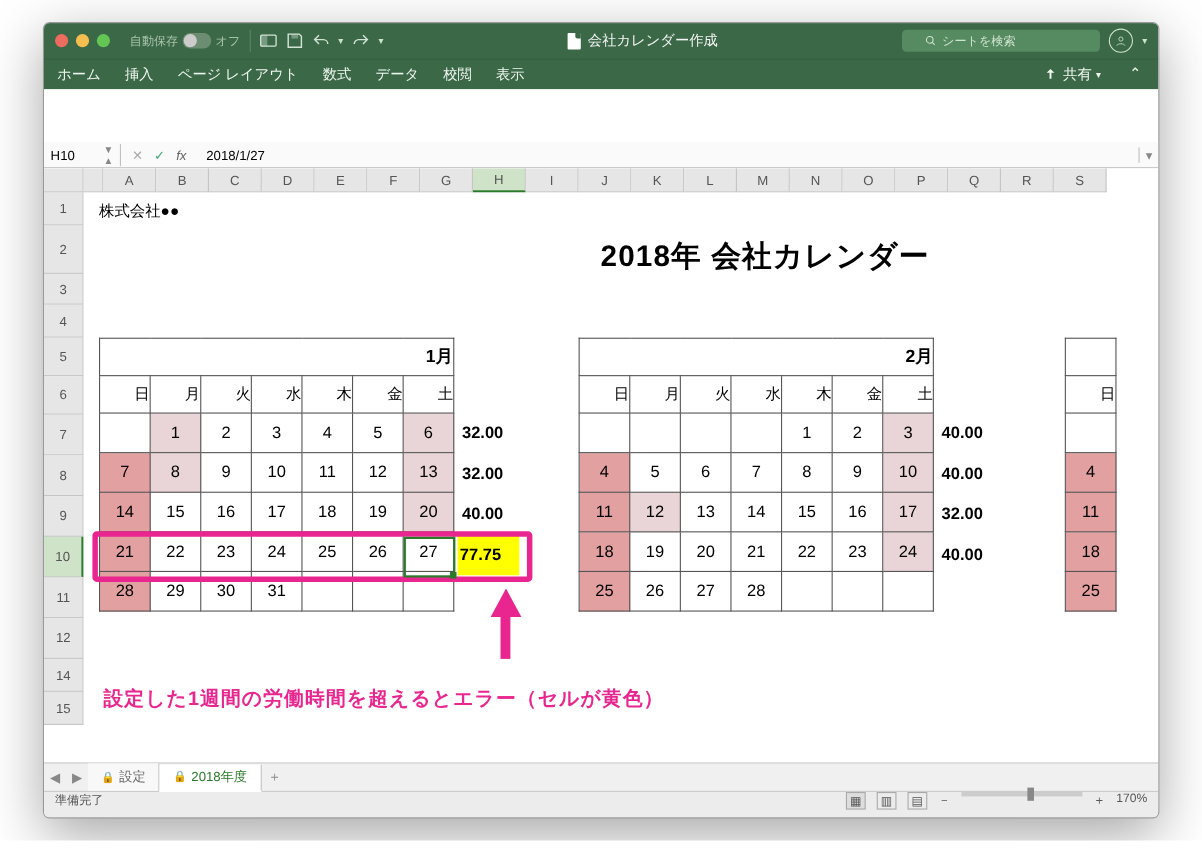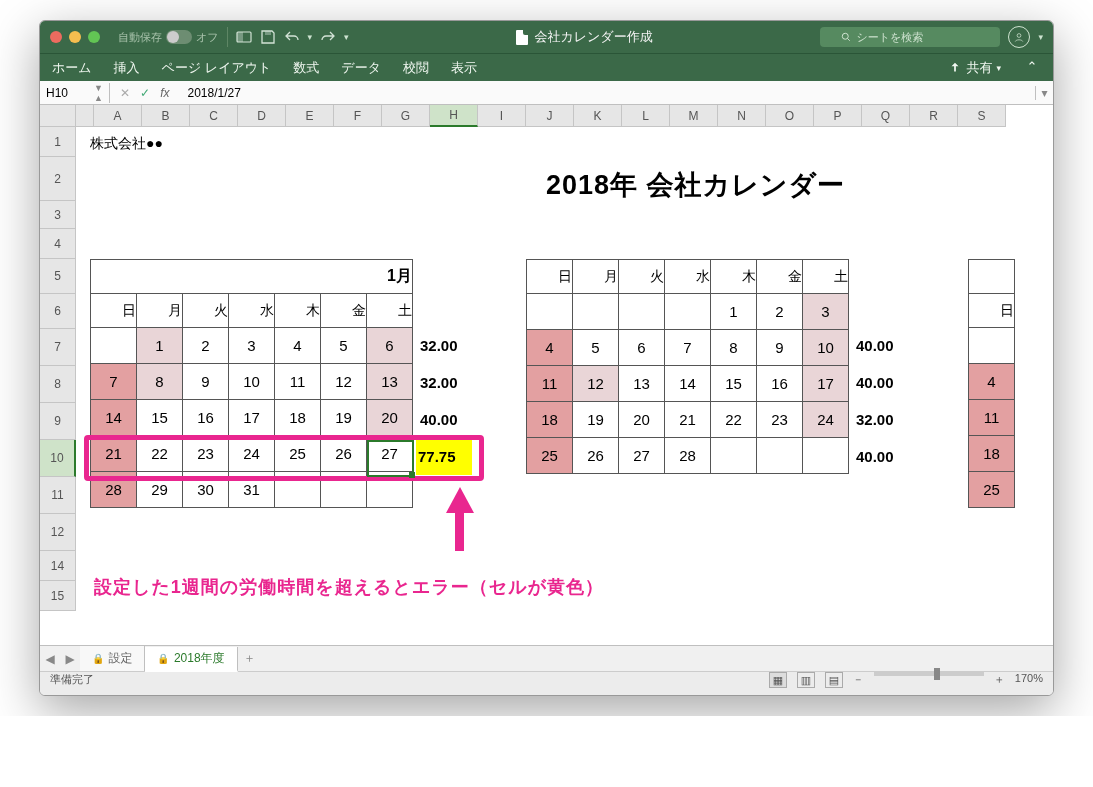--- a/index.html
+++ b/index.html
@@ -35,21 +35,21 @@
 .search{display:flex;align-items:center;gap:4px;background:#568a60;border-radius:4px;width:180px;height:20px;padding:0 20px;color:#cfe3d0;font-size:11px;}
 .search svg{width:12px;height:12px;fill:#cfe3d0;}
 .user-circle{width:22px;height:22px;border:1.5px solid #cfe3d0;border-radius:50%;display:flex;align-items:center;justify-content:center;}
 .user-circle svg{width:12px;height:12px;fill:#cfe3d0;}
 .ribbon{background:var(--green-dark);border-top:1px solid #2a5537;display:flex;align-items:center;height:28px;padding:0 12px;gap:22px;color:#f0f7f0;font-size:13px;}
 .ribbon .tab{cursor:default;}
 .ribbon .spacer{flex:1;}
 .ribbon .share{display:flex;align-items:center;gap:4px;}
 .ribbon .share svg{width:14px;height:14px;fill:#f0f7f0;}
 .chev{width:18px;text-align:center;border-bottom:2px solid transparent;}
-.formula-bar{display:flex;align-items:center;height:24px;border-bottom:1px solid var(--gray-border);font-size:12px;background:#fafafa;}
+.formula-bar{display:flex;align-items:center;height:24px;border-bottom:1px solid var(--gray-border);font-size:12px;background:#fafafa;margin-top:48px;}
 .name-box{width:70px;border-right:1px solid var(--gray-border);padding:0 6px;display:flex;align-items:center;justify-content:space-between;}
 .name-box .dd{font-size:9px;color:#888;}
 .fx-icons{display:flex;align-items:center;gap:10px;padding:0 10px;color:#999;}
 .fx-icons .x{color:#aaa;}
 .fx-icons .chk{color:#4a7;}
 .fx-icons .fx{font-style:italic;color:#666;}
 .formula-val{padding:0 8px;}
 .formula-bar .expand{margin-left:auto;width:18px;text-align:center;color:#888;border-left:1px solid var(--gray-border)}
 .sheet{position:relative;height:540px;overflow:hidden;background:#fff;}
 .grid{display:grid;grid-template-columns:36px 18px repeat(19,48px);}
@@ -288,20 +288,23 @@
             <div class="">32.00</div>
             <div class="">32.00</div>
             <div class="">40.00</div>
             <div class="err">77.75</div>
             <div class=""></div>
           </div>
 
       <table class="cal" id="cal-feb" style="top:132px;left:450px">
             <tbody>
               <tr>
+                <th class="mh" colspan="7">2月</th>
+              </tr>
+              <tr>
                 <th>日</th>
                 <th>月</th>
                 <th>火</th>
                 <th>水</th>
                 <th>木</th>
                 <th>金</th>
                 <th>土</th>
               </tr>
               <tr>
                 <td class=""></td>

